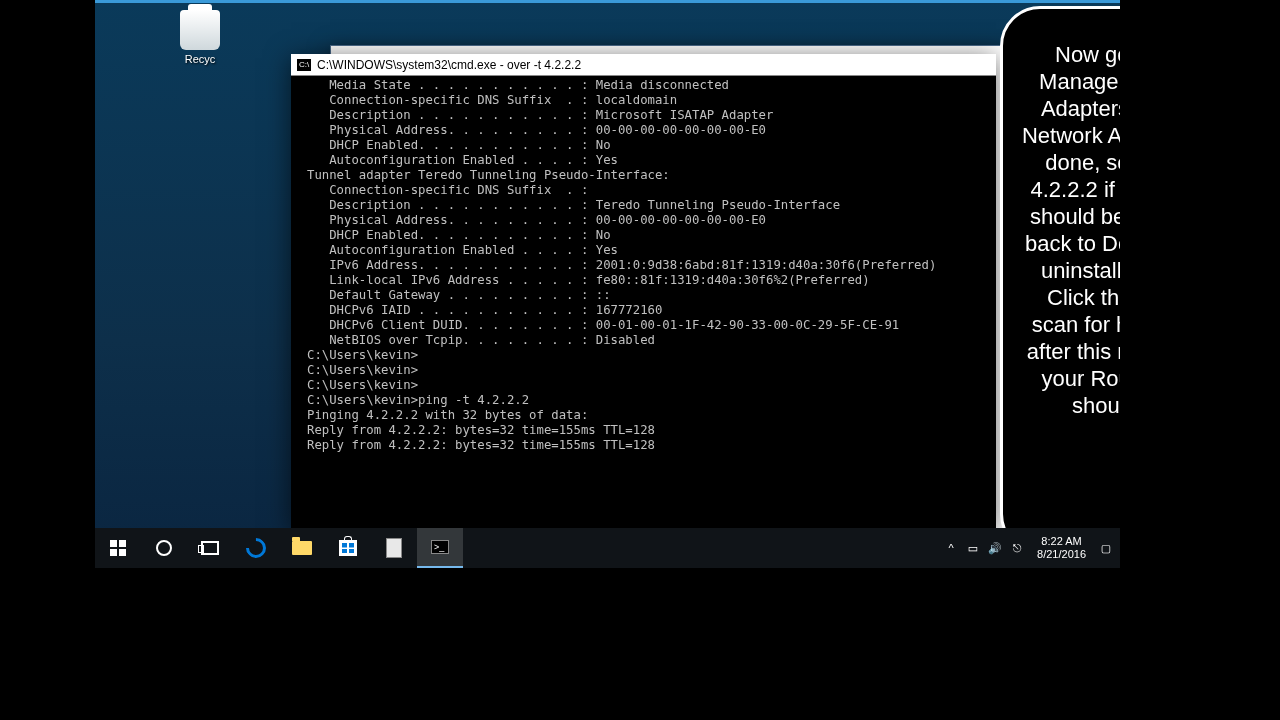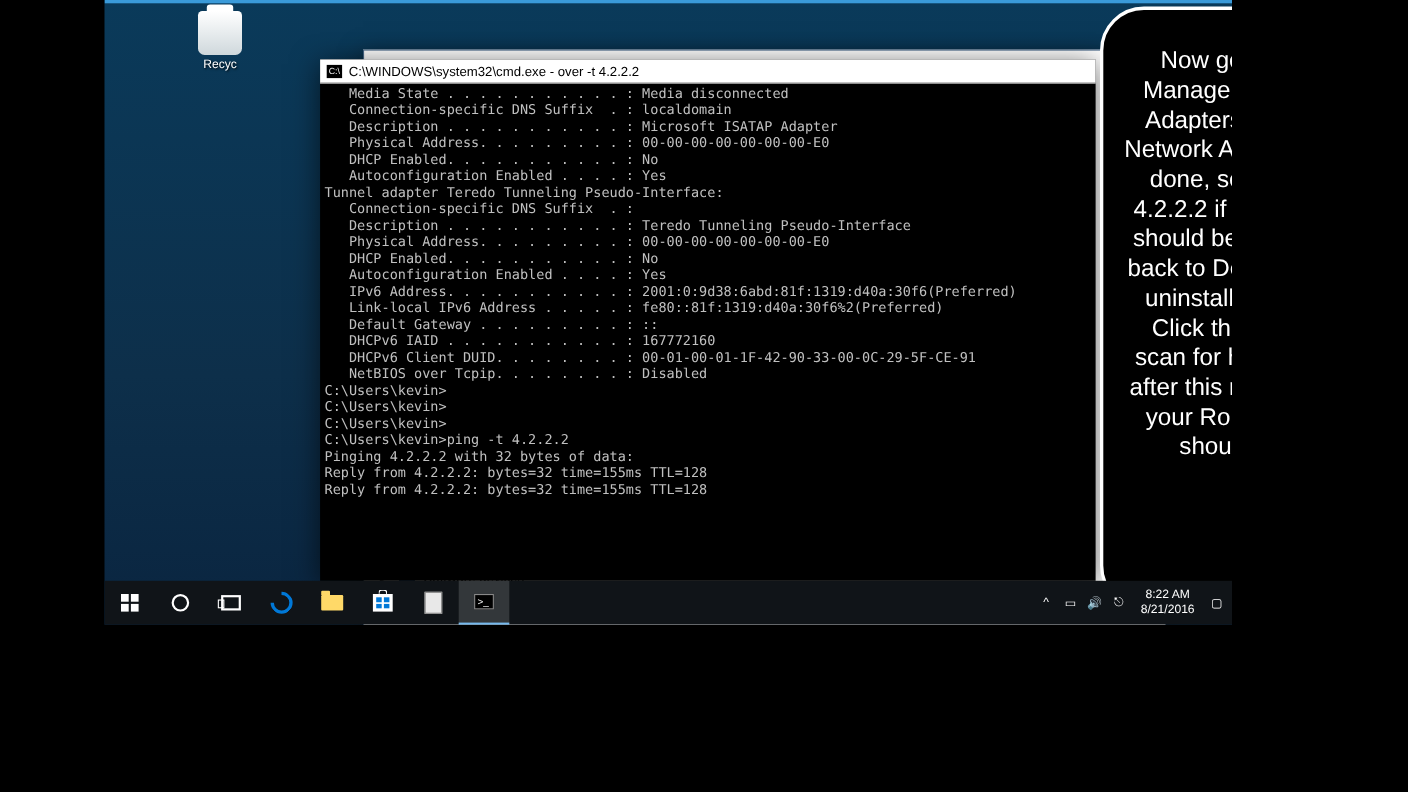--- a/index.html
+++ b/index.html
@@ -124,21 +124,21 @@
   .cmd-title .cicon {
     width: 14px; height: 12px;
     background: #000;
     position: relative;
     font-size: 8px;
     color:#fff;
     line-height:12px;
     text-align:center;
   }
   .cmd-body {
-    padding: 2px 0 0 4px;
+    padding: 2px 0 0 16px;
     font-family: Consolas, "Lucida Console", monospace;
     font-size: 12.3px;
     line-height: 15px;
     color: #c0c0c0;
     white-space: pre;
     overflow: hidden;
   }
   .cmd-body .ln { display:block; }
   
   .callout {

